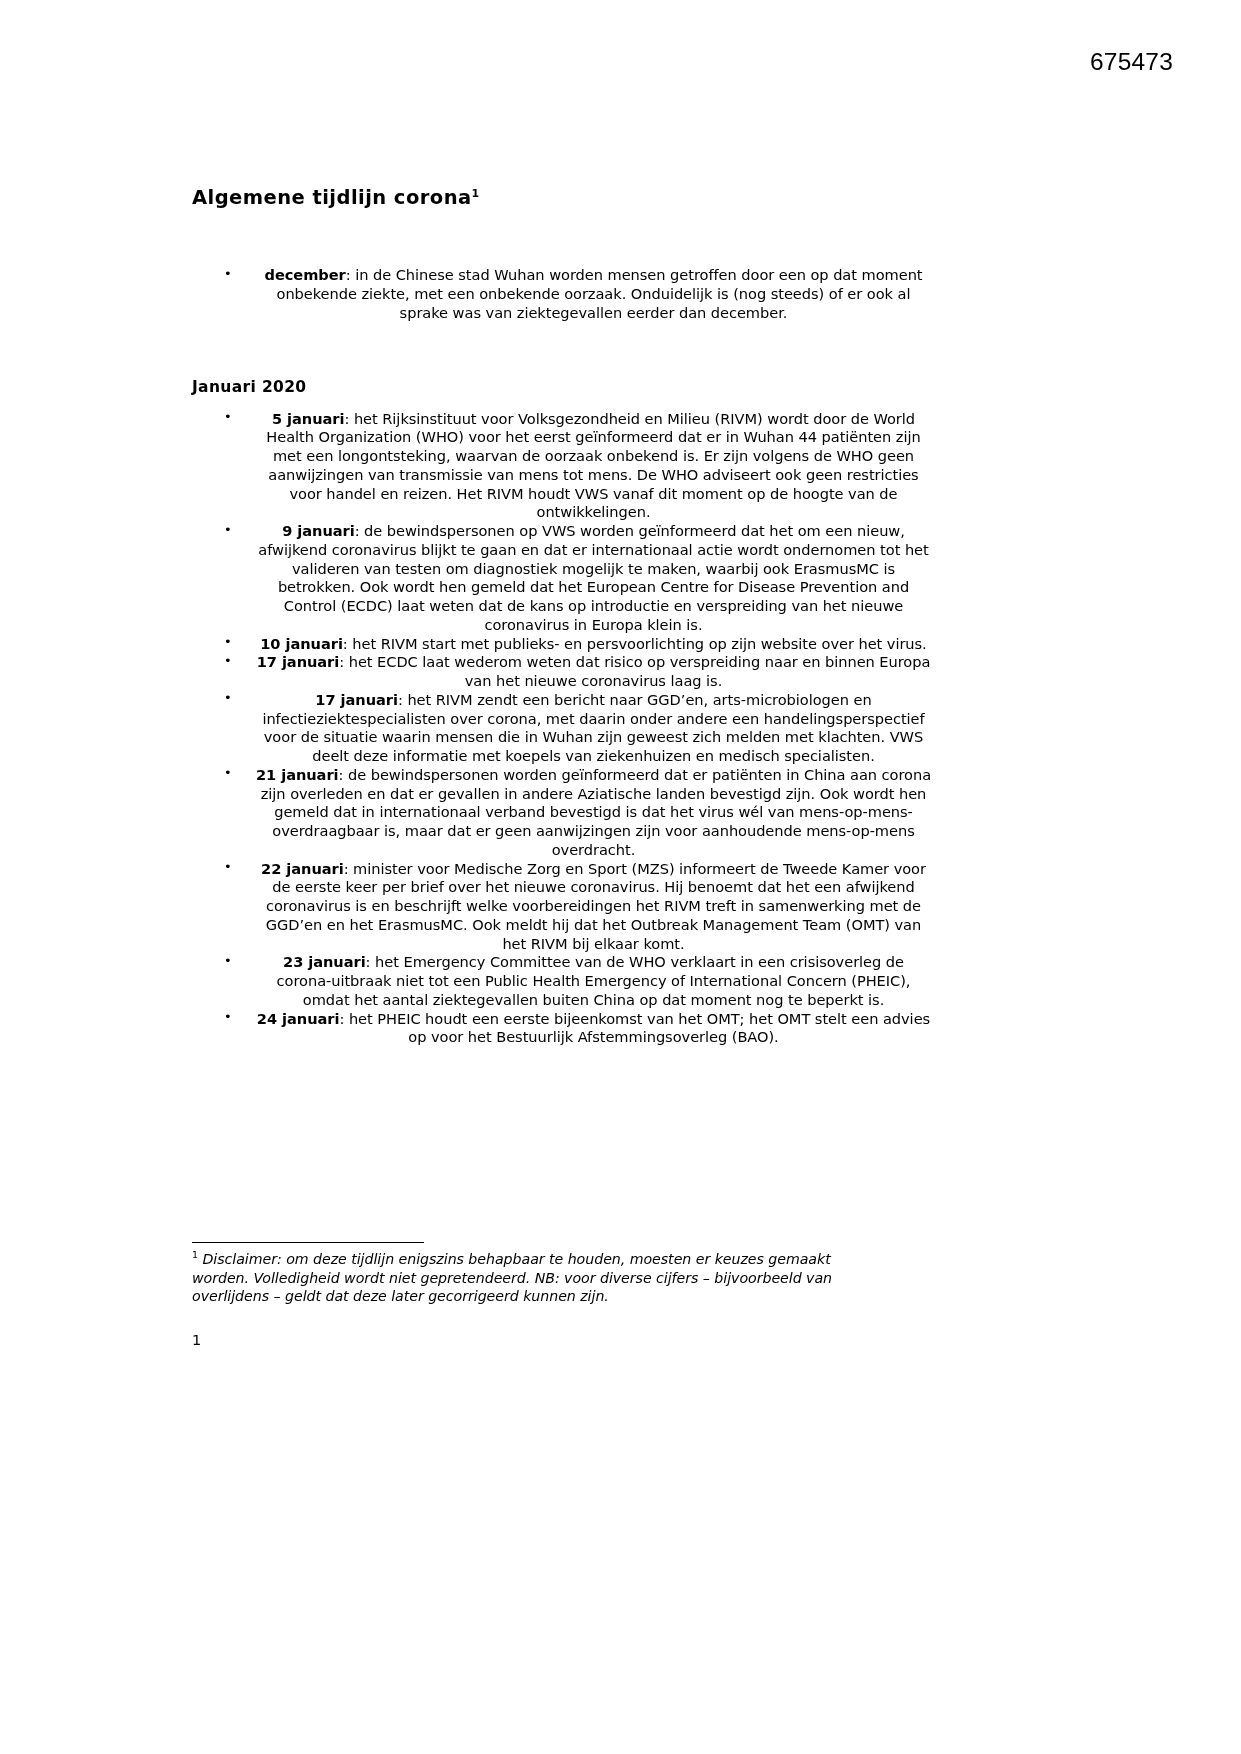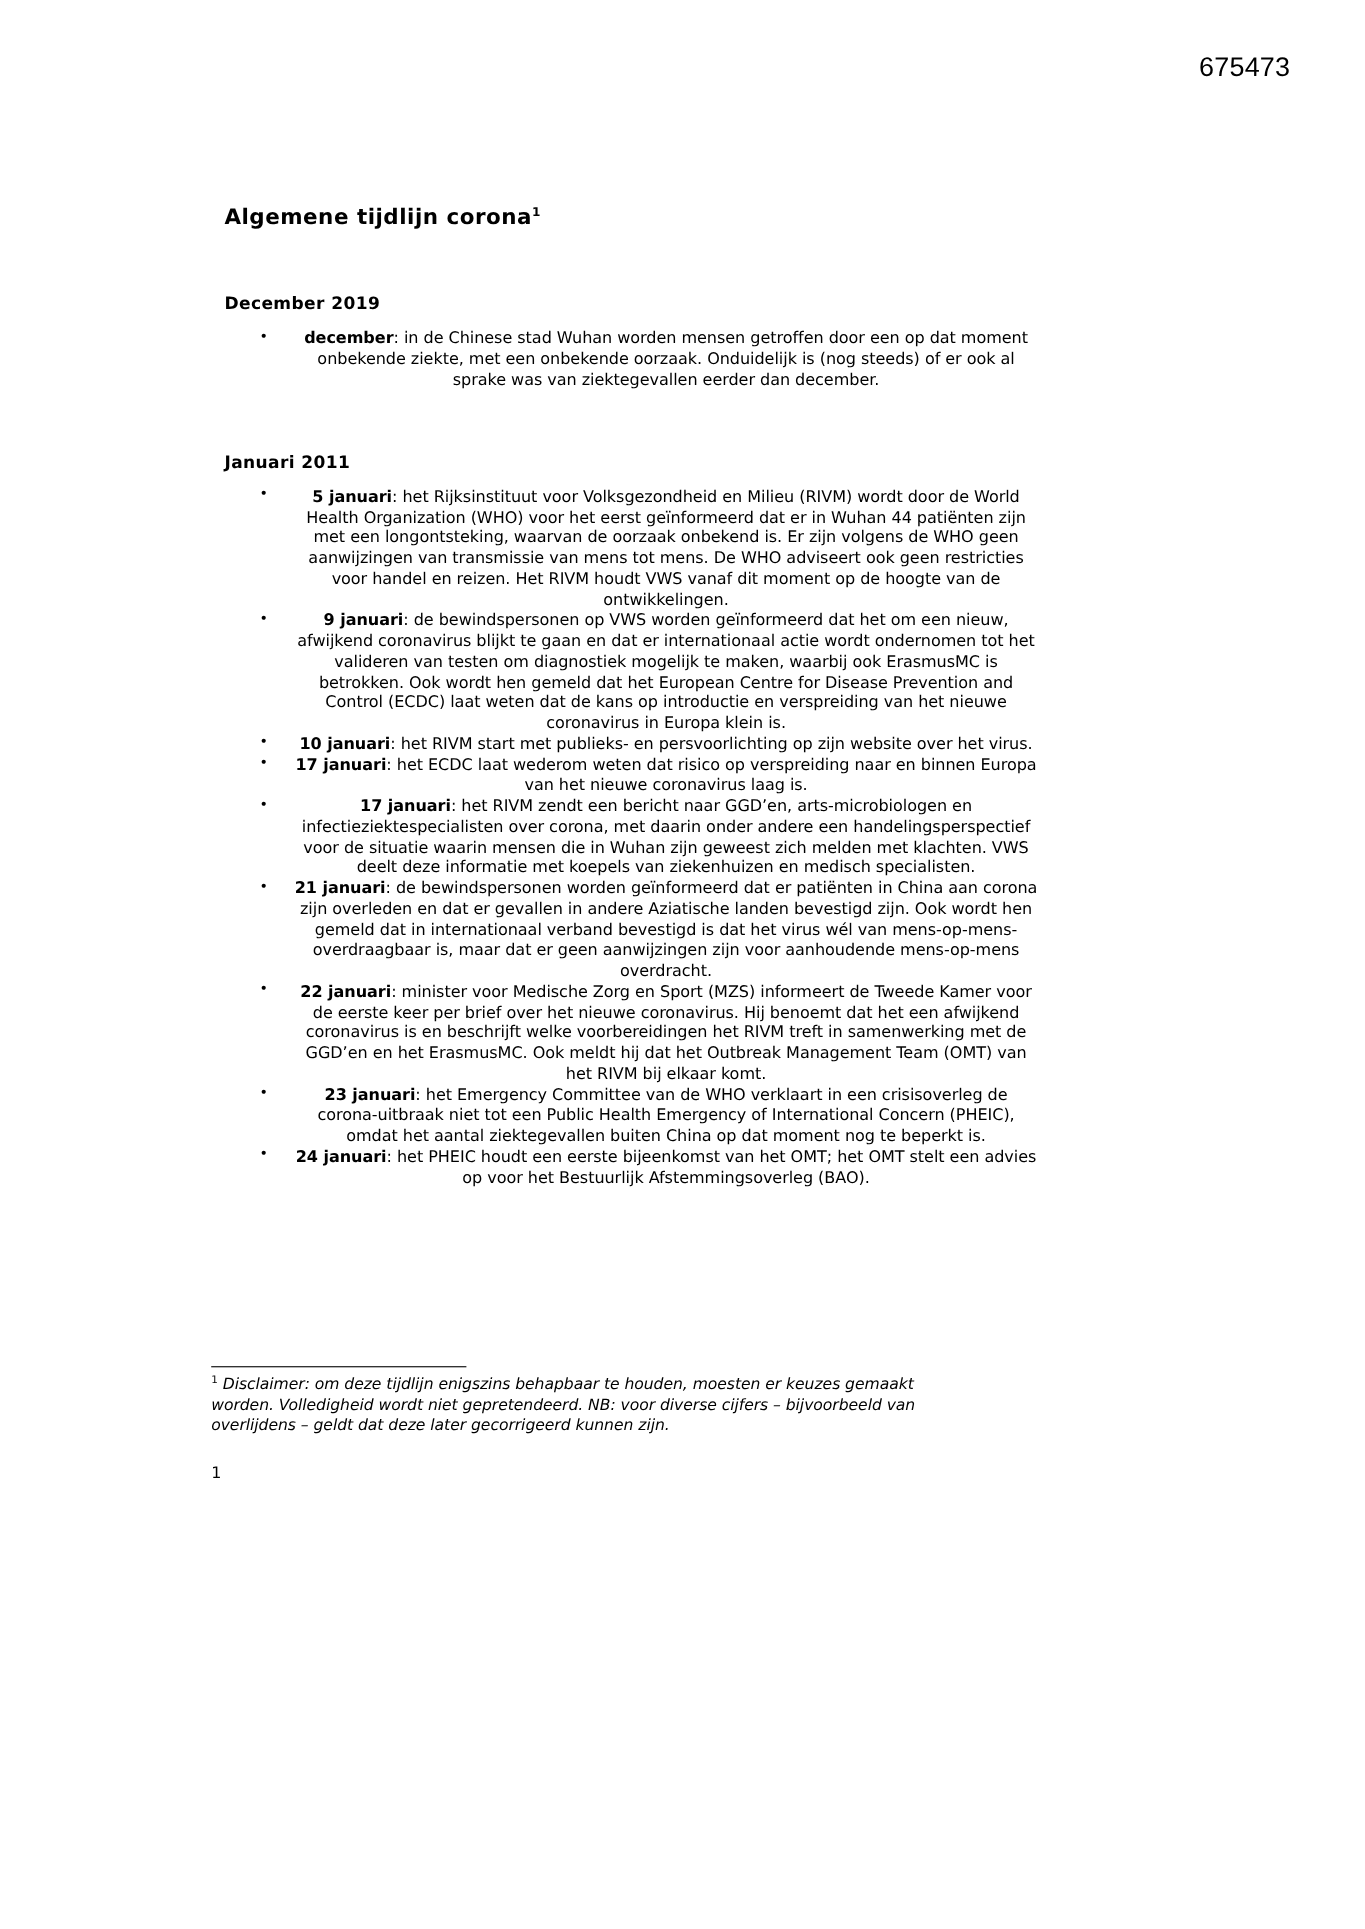--- a/index.html
+++ b/index.html
@@ -28,21 +28,20 @@
     font-size: 24.5px;
     letter-spacing: 0.2px;
     color: #000;
     font-family: "Liberation Sans", sans-serif;
   }
   .content {
     position: absolute;
     left: 192px;
     top: 185px;
     width: 740px;
-    margin-left: 12px;
   }
   h1.doc-title {
     font-size: 19.5px;
     font-weight: bold;
     letter-spacing: 0.45px;
     margin: 0 0 0 0;
     line-height: 1.3;
   }
   h1.doc-title sup {
     font-size: 11px;
@@ -123,28 +122,27 @@
 
 <div class="page">
 
   <div class="doc-id">675473</div>
 
   <div class="content">
 
     <h1 class="doc-title"><span>Algemene tijdlijn corona</span><sup>1</sup></h1>
 
     <div class="sect-december">
-      <h2 class="month-heading">December 2019</h2>
       <ul class="timeline">
         <li><b>december</b><span>: </span><span>in de Chinese stad Wuhan worden mensen getroffen door een op dat moment onbekende ziekte, met een onbekende oorzaak. Onduidelijk is (nog steeds) of er ook al sprake was van ziektegevallen eerder dan december.</span></li>
       </ul>
     </div>
 
     <div class="sect-januari">
-      <h2 class="month-heading">Januari 2011</h2>
+      <h2 class="month-heading">Januari 2020</h2>
       <ul class="timeline">
         <li><b>5 januari</b><span>: </span><span>het Rijksinstituut voor Volksgezondheid en Milieu (RIVM) wordt door de World Health Organization (WHO) voor het eerst geïnformeerd dat er in Wuhan 44 patiënten zijn met een longontsteking, waarvan de oorzaak onbekend is. Er zijn volgens de WHO geen aanwijzingen van transmissie van mens tot mens. De WHO adviseert ook geen restricties voor handel en reizen. Het RIVM houdt VWS vanaf dit moment op de hoogte van de ontwikkelingen.</span></li>
         <li><b>9 januari</b><span>: </span><span>de bewindspersonen op VWS worden geïnformeerd dat het om een nieuw, afwijkend coronavirus blijkt te gaan en dat er internationaal actie wordt ondernomen tot het valideren van testen om diagnostiek mogelijk te maken, waarbij ook ErasmusMC is betrokken. Ook wordt hen gemeld dat het European Centre for Disease Prevention and Control (ECDC) laat weten dat de kans op introductie en verspreiding van het nieuwe coronavirus in Europa klein is.</span></li>
         <li><b>10 januari</b><span>: </span><span>het RIVM start met publieks- en persvoorlichting op zijn website over het virus.</span></li>
         <li><b>17 januari</b><span>: </span><span>het ECDC laat wederom weten dat risico op verspreiding naar en binnen Europa van het nieuwe coronavirus laag is.</span></li>
         <li><b>17 januari</b><span>: </span><span>het RIVM zendt een bericht naar GGD’en, arts-microbiologen en infectieziektespecialisten over corona, met daarin onder andere een handelingsperspectief voor de situatie waarin mensen die in Wuhan zijn geweest zich melden met klachten. VWS deelt deze informatie met koepels van ziekenhuizen en medisch specialisten.</span></li>
         <li><b>21 januari</b><span>: </span><span>de bewindspersonen worden geïnformeerd dat er patiënten in China aan corona zijn overleden en dat er gevallen in andere Aziatische landen bevestigd zijn. Ook wordt hen gemeld dat in internationaal verband bevestigd is dat het virus wél van mens-op-mens-overdraagbaar is, maar dat er geen aanwijzingen zijn voor aanhoudende mens-op-mens overdracht.</span></li>
         <li><b>22 januari</b><span>: </span><span>minister voor Medische Zorg en Sport (MZS) informeert de Tweede Kamer voor de eerste keer per brief over het nieuwe coronavirus. Hij benoemt dat het een afwijkend coronavirus is en beschrijft welke voorbereidingen het RIVM treft in samenwerking met de GGD’en en het ErasmusMC. Ook meldt hij dat het Outbreak Management Team (OMT) van het RIVM bij elkaar komt.</span></li>
         <li><b>23 januari</b><span>: </span><span>het Emergency Committee van de WHO verklaart in een crisisoverleg de corona-uitbraak niet tot een Public Health Emergency of International Concern (PHEIC), omdat het aantal ziektegevallen buiten China op dat moment nog te beperkt is.</span></li>
         <li><b>24 januari</b><span>: </span><span>het PHEIC houdt een eerste bijeenkomst van het OMT; het OMT stelt een advies op voor het Bestuurlijk Afstemmingsoverleg (BAO).</span></li>

